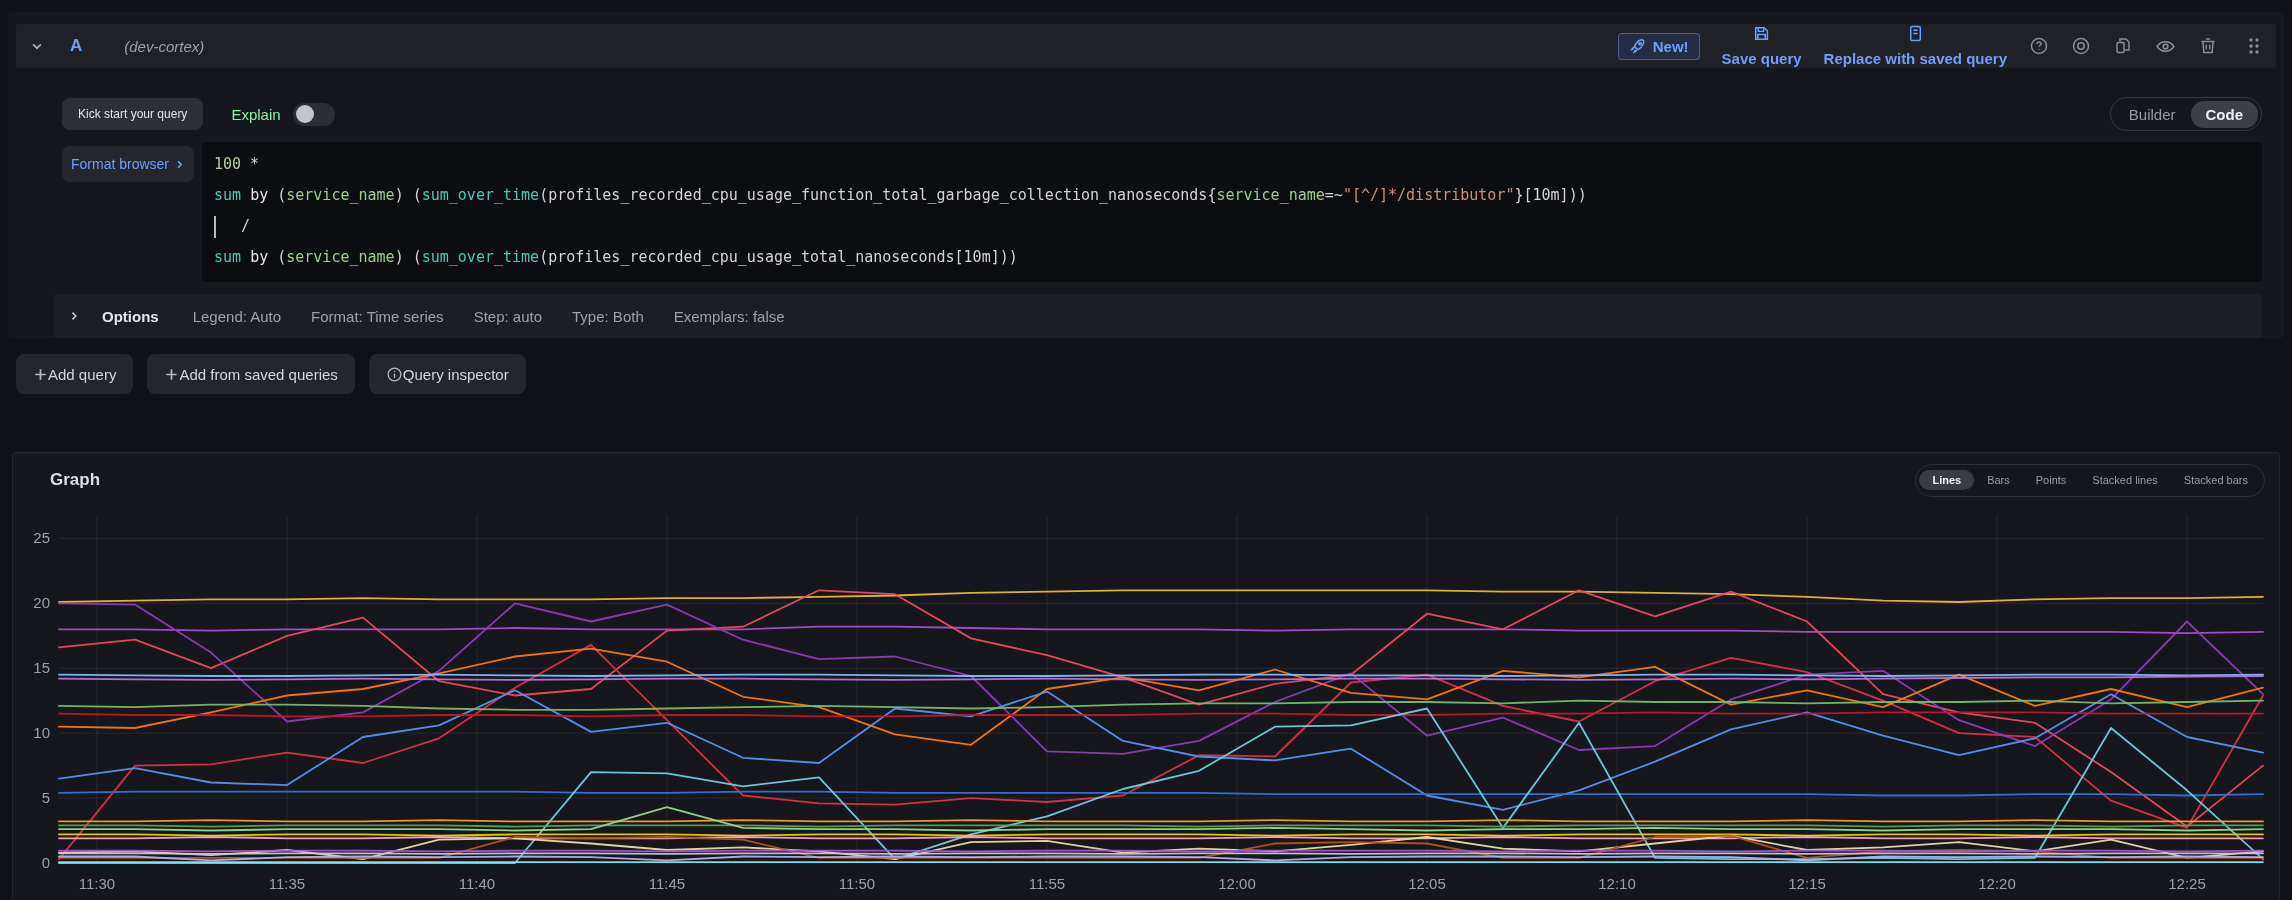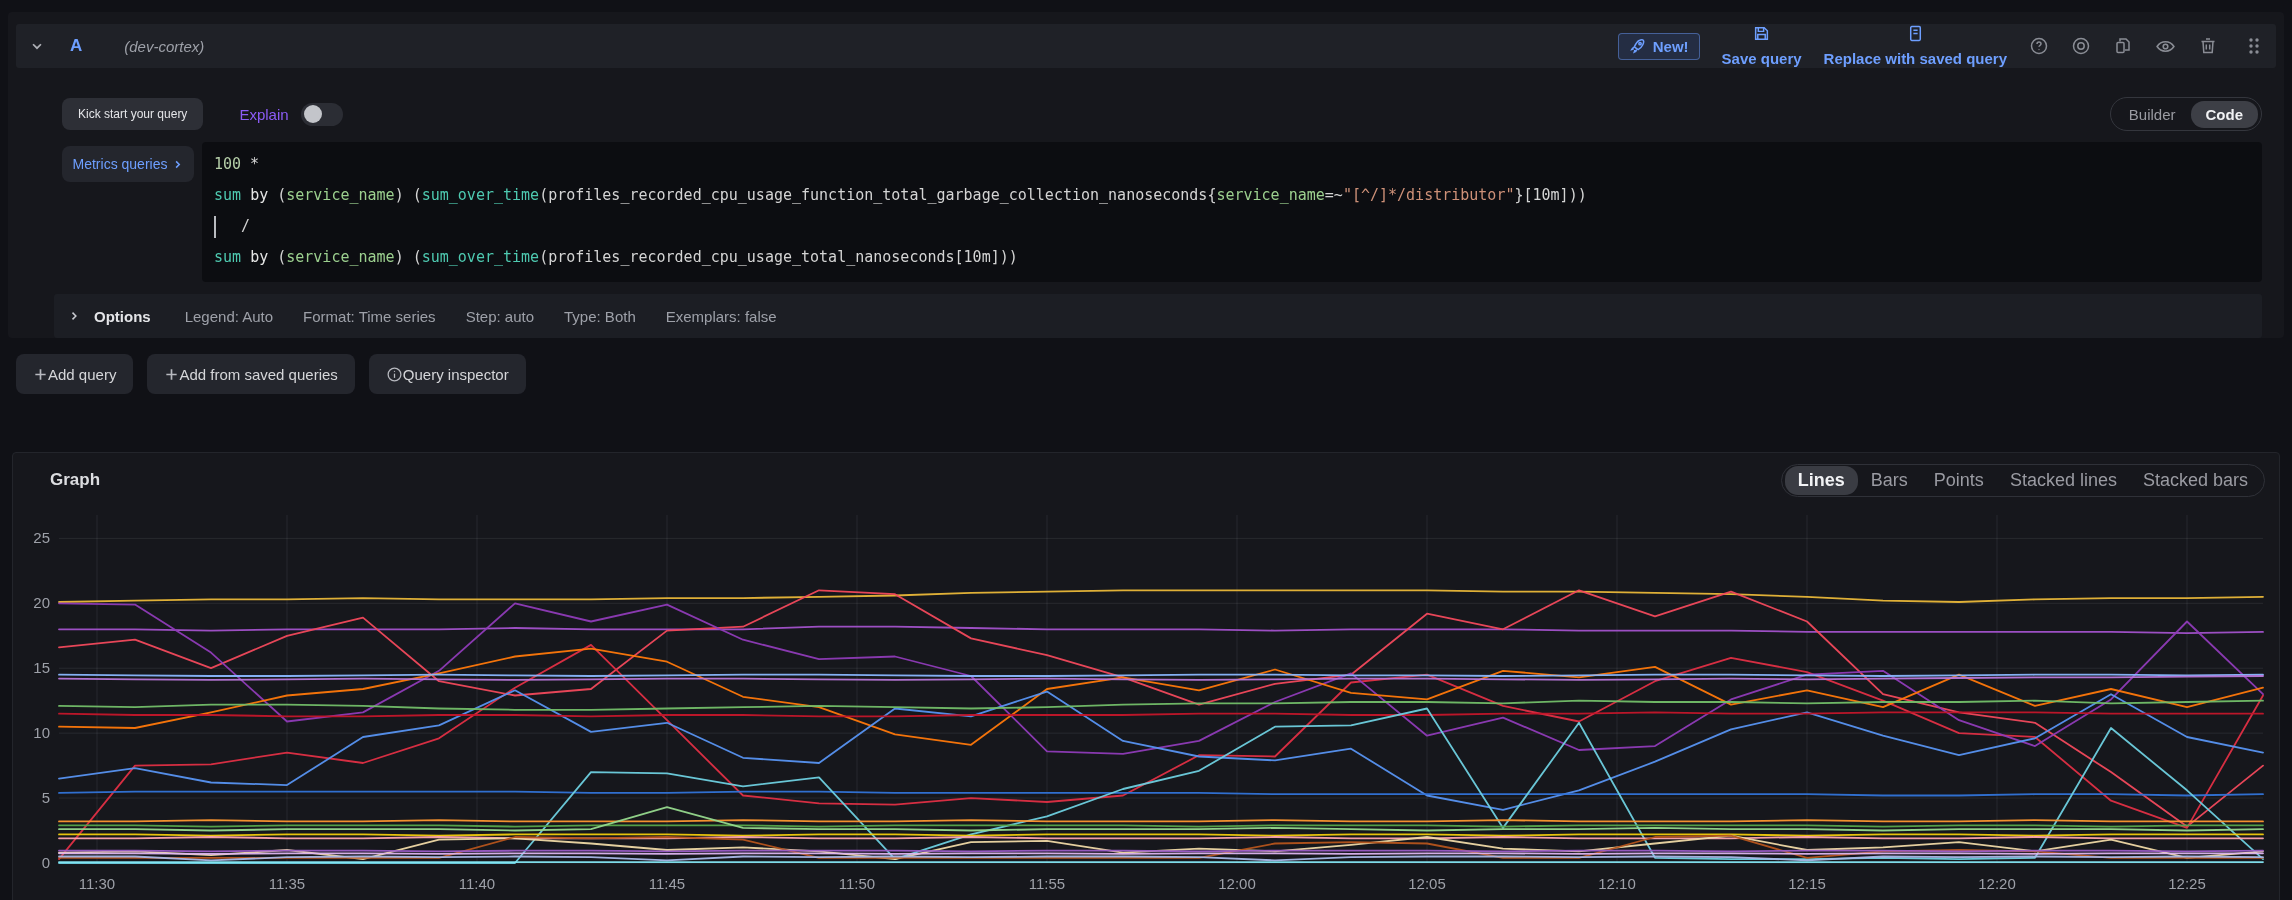--- a/index.html
+++ b/index.html
@@ -17,55 +17,55 @@
   .qh-right { margin-left:auto; display:flex; align-items:center; gap:22px; }
   .new-badge { display:flex; align-items:flex-end; gap:7px; color:#6e9fff; font-size:15px; font-weight:600;
                border:1px solid rgba(110,159,255,.45); background:rgba(61,113,217,.16); border-radius:4px; padding:4px 10px; cursor:pointer;}
   .link-btn { display:flex; align-items:center; gap:8px; color:#6e9fff; font-size:15px; font-weight:600; cursor:pointer;flex-direction:column; }
   .icon-btn { color:#8a8d95; display:flex; align-items:center; cursor:pointer; }
   .grip { margin-left:6px; }
 
   
   .row2 { position:absolute; left:54px; top:86px; right:22px; height:32px; display:flex; align-items:center; }
   .kickstart { background:#2d2f36; color:#e4e5e8; font-size:12px; font-weight:500; border:none; border-radius:8px; height:32px; padding:0 16px; cursor:pointer; font-family:inherit; }
-  .explain-label { color:#8b5cf6; font-size:15px; margin-left:36px; }
+  .explain-label { color:#86efac; font-size:15px; margin-left:28px; }
   .toggle { width:42px; height:23px; background:#2b2d34; border-radius:12px; margin-left:12px; position:relative; cursor:pointer; }
   .toggle .knob { position:absolute; left:3px; top:2.5px; width:18px; height:18px; border-radius:50%; background:#c3c5ca; }
   .seg-group { margin-left:auto; display:flex; align-items:center; border:1px solid #34363d; border-radius:17px; height:34px; padding:0 3px; }
   .seg-item { color:#9a9ba2; font-size:15px; font-weight:500; padding:5px 15px; border-radius:13px; cursor:pointer; }
   .seg-item.active { background:#3d3f46; color:#f1f2f4; font-weight:700; }
 
   
   .metrics-btn { position:absolute; left:54px; top:134px; width:132px; height:36px; background:#24262d; border:none; border-radius:8px;
                  color:#6e9fff; font-size:14px; font-weight:500; cursor:pointer; display:flex; align-items:center; justify-content:center; gap:5px; font-family:inherit;}
   .code-box { position:absolute; left:194px; top:130px; right:22px; height:140px; background:#0c0d11; border-radius:4px; padding:7px 0 0 12px; overflow:hidden; }
   .code-line { font-family:"DejaVu Sans Mono",monospace; font-size:15px; line-height:31px; white-space:pre; color:#d4d4d4; position:relative; }
   .seg-num { color:#b5cea8; } .seg-fn { color:#4ec9b0; } .seg-kw { color:#e5e5e5; }
   .seg-lbl { color:#9cd08f; } .seg-op { color:#d4d4d4; } .seg-met { color:#d4d4d4; } .seg-str { color:#ce9178; }
   .caret { display:inline-block; width:2px; height:22px; background:#b9bbc0; vertical-align:middle; margin-right:-2px; }
 
   
   .options-row { position:absolute; left:46px; top:282px; right:22px; height:44px; background:#1c1e24; border-radius:3px; display:flex; align-items:center; padding:0 14px; }
   .options-chev { color:#c9cbd1; display:flex; align-items:center; cursor:pointer; }
-  .options-label { color:#e4e5e8; font-weight:700; font-size:15px; margin-left:14px; cursor:pointer; }
+  .options-label { color:#e4e5e8; font-weight:700; font-size:15px; margin-left:22px; cursor:pointer; }
   .options-summary { display:flex; gap:30px; margin-left:34px; }
   .options-summary span { color:#9da0a8; font-size:15px; }
 
   
   .actions { position:absolute; left:16px; top:354px; display:flex; gap:14px; }
   .action-btn { background:#24262d; border:none; border-radius:8px; height:40px; color:#d5d6d9; font-size:15px; font-weight:500;
                 display:flex; align-items:center; padding:0 17px; cursor:pointer; font-family:inherit; }
   .action-btn .ico { color:#b7b9bf; display:flex; align-items:center; }
 
   
   .graph-panel { position:absolute; left:12px; top:452px; width:2268px; height:460px; background:#16171c; border:1px solid #23252b; border-radius:4px; }
   .panel-header { position:absolute; left:20px; right:14px; top:8px; height:38px; display:flex; align-items:center;margin-left:17px; }
   .panel-title { font-size:17px; font-weight:700; color:#dcdde0; }
   .mode-tabs { margin-left:auto; display:flex; align-items:center; border:1px solid #2f3138; border-radius:17px; height:33px; padding:0 3px; }
-  .mode-tab { color:#9a9ba2; font-size:18px; padding:4px 13px; border-radius:13px; cursor:pointer; }
+  .mode-tab { color:#9a9ba2; font-size:11px; padding:4px 13px; border-radius:13px; cursor:pointer; }
   .mode-tab.active { background:#3a3c43; color:#f1f2f4; font-weight:700; }
   .chart-wrap { position:absolute; left:6px; top:48px; width:2256px; height:396px; }
   .axis-label { fill:#9da0a8; font-family:"Liberation Sans",sans-serif; font-size:15px; }
 </style>
 </head>
 <body>
 
 <div class="query-container">
 
   <div class="query-header">
@@ -150,21 +150,21 @@
     <span class="toggle">
         <span class="knob"></span>
       </span>
     <span class="seg-group" id="editor-mode-group">
         <span class="seg-item">Builder</span>
         <span class="seg-item active">Code</span>
       </span>
   </div>
 
   <button class="metrics-btn">
-    <span>Metrics queries</span>
+    <span>Format browser</span>
     <svg width="11" height="11" viewBox="0 0 16 16" fill="none" stroke="currentColor" stroke-width="2.2">
         <path d="M6 3.5L10.5 8 6 12.5"></path>
       </svg>
   </button>
 
   <div class="code-box" id="code-lines">
       <div class="code-line"><span class="seg-num">100</span><span class="seg-op"> *</span></div>
       <div class="code-line"><span class="seg-fn">sum</span><span class="seg-op"> </span><span class="seg-kw">by</span><span class="seg-op"> (</span><span class="seg-lbl">service_name</span><span class="seg-op">) (</span><span class="seg-fn">sum_over_time</span><span class="seg-op">(</span><span class="seg-met">profiles_recorded_cpu_usage_function_total_garbage_collection_nanoseconds</span><span class="seg-op">{</span><span class="seg-lbl">service_name</span><span class="seg-op">=~</span><span class="seg-str">"[^/]*/distributor"</span><span class="seg-op">}[10m]))</span></div>
       <div class="code-line"><span class="caret"></span><span class="seg-op">   /</span></div>
       <div class="code-line"><span class="seg-fn">sum</span><span class="seg-op"> </span><span class="seg-kw">by</span><span class="seg-op"> (</span><span class="seg-lbl">service_name</span><span class="seg-op">) (</span><span class="seg-fn">sum_over_time</span><span class="seg-op">(</span><span class="seg-met">profiles_recorded_cpu_usage_total_nanoseconds</span><span class="seg-op">[10m]))</span></div>

